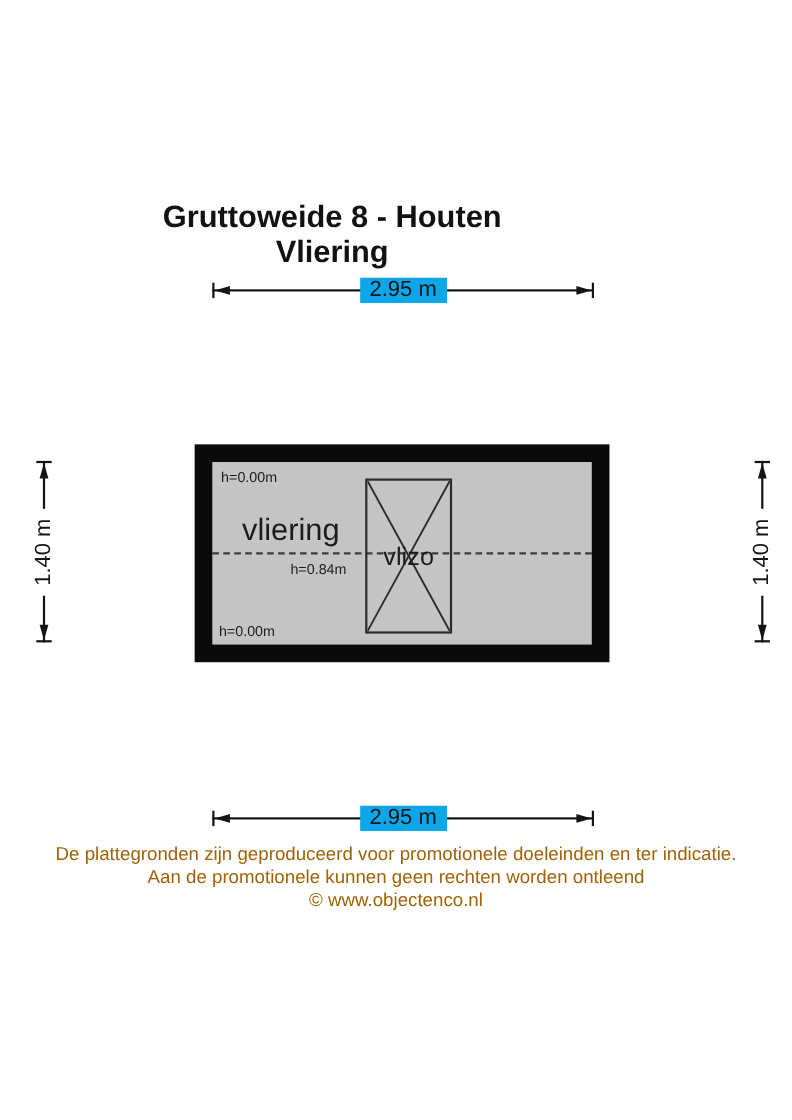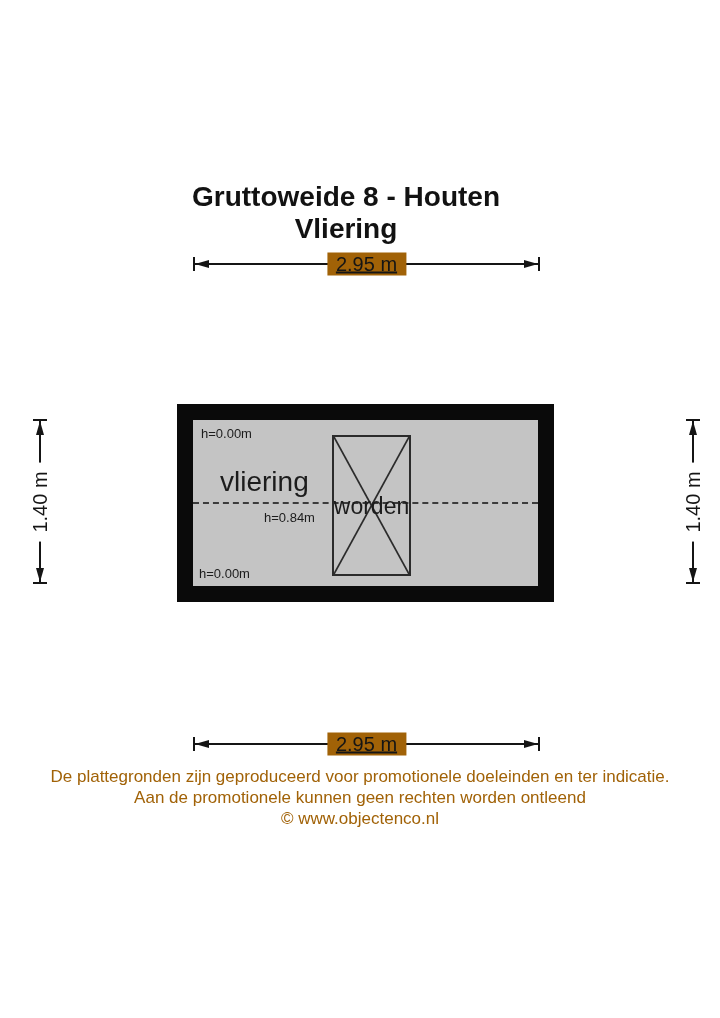--- a/index.html
+++ b/index.html
@@ -3,33 +3,33 @@
 <meta charset="utf-8">
 <style>
   html,body{margin:0;padding:0;background:#ffffff;}
   #canvas{
     position:relative;width:720px;height:1018px;background:#ffffff;
     font-family:"Liberation Sans","DejaVu Sans",sans-serif;color:#111;
     overflow:hidden;
   }
   
   .title-block{position:absolute;left:0;top:181px;width:604px;text-align:center;
-    font-weight:bold;font-size:28px;line-height:32px;color:#121212;padding-left:44px;}
+    font-weight:bold;font-size:28px;line-height:32px;color:#121212;}
   
   .dim-h{position:absolute;height:24px;}
   .dim-h .line{position:absolute;left:0;right:0;top:50%;height:2px;margin-top:-1px;background:#151515;}
   .dim-h .tick{position:absolute;top:50%;margin-top:-7px;width:2px;height:14px;background:#151515;}
   .dim-h .tick.l{left:0;}
   .dim-h .tick.r{right:0;}
   .dim-h .arr{position:absolute;top:50%;margin-top:-4px;width:0;height:0;
     border-top:4px solid transparent;border-bottom:4px solid transparent;}
   .dim-h .arr.l{left:2px;border-right:14px solid #151515;}
   .dim-h .arr.r{right:2px;border-left:14px solid #151515;}
   .dim-h .lbl{position:absolute;left:50%;top:50%;transform:translate(-50%,-50%);
-    background:#a16207;padding:0 9px;font-size:20px;white-space:nowrap;color:#151515;text-decoration:underline;}
+    background:#0ea5e9;padding:0 9px;font-size:20px;white-space:nowrap;color:#151515;}
   
   .dim-v{position:absolute;width:24px;}
   .dim-v .line{position:absolute;top:0;bottom:0;left:50%;width:2px;margin-left:-1px;background:#151515;}
   .dim-v .tick{position:absolute;left:50%;margin-left:-7px;height:2px;width:14px;background:#151515;}
   .dim-v .tick.t{top:0;}
   .dim-v .tick.b{bottom:0;}
   .dim-v .arr{position:absolute;left:50%;margin-left:-4px;width:0;height:0;
     border-left:4px solid transparent;border-right:4px solid transparent;}
   .dim-v .arr.t{top:2px;border-bottom:14px solid #151515;}
   .dim-v .arr.b{bottom:2px;border-top:14px solid #151515;}
@@ -99,21 +99,21 @@
       <div class="dash-line"></div>
       <div class="h-label h-top">h=0.00m</div>
       <div class="room-name">vliering</div>
       <div class="h-label h-mid">h=0.84m</div>
       <div class="h-label h-bottom">h=0.00m</div>
       <div class="vlizo-box">
         <svg viewBox="0 0 79 141" preserveAspectRatio="none">
           <line x1="0" y1="0" x2="79" y2="141" stroke="#2b2b2b" stroke-width="1.8"></line>
           <line x1="79" y1="0" x2="0" y2="141" stroke="#2b2b2b" stroke-width="1.8"></line>
         </svg>
-        <span class="vlizo-lbl">worden</span>
+        <span class="vlizo-lbl">vlizo</span>
       </div>
     </div>
   </div>
 
   <div class="dim-h" style="left:193px;top:732px;width:347px;">
     <div class="line"></div>
     <div class="tick l"></div>
     <div class="tick r"></div>
     <div class="arr l"></div>
     <div class="arr r"></div>

